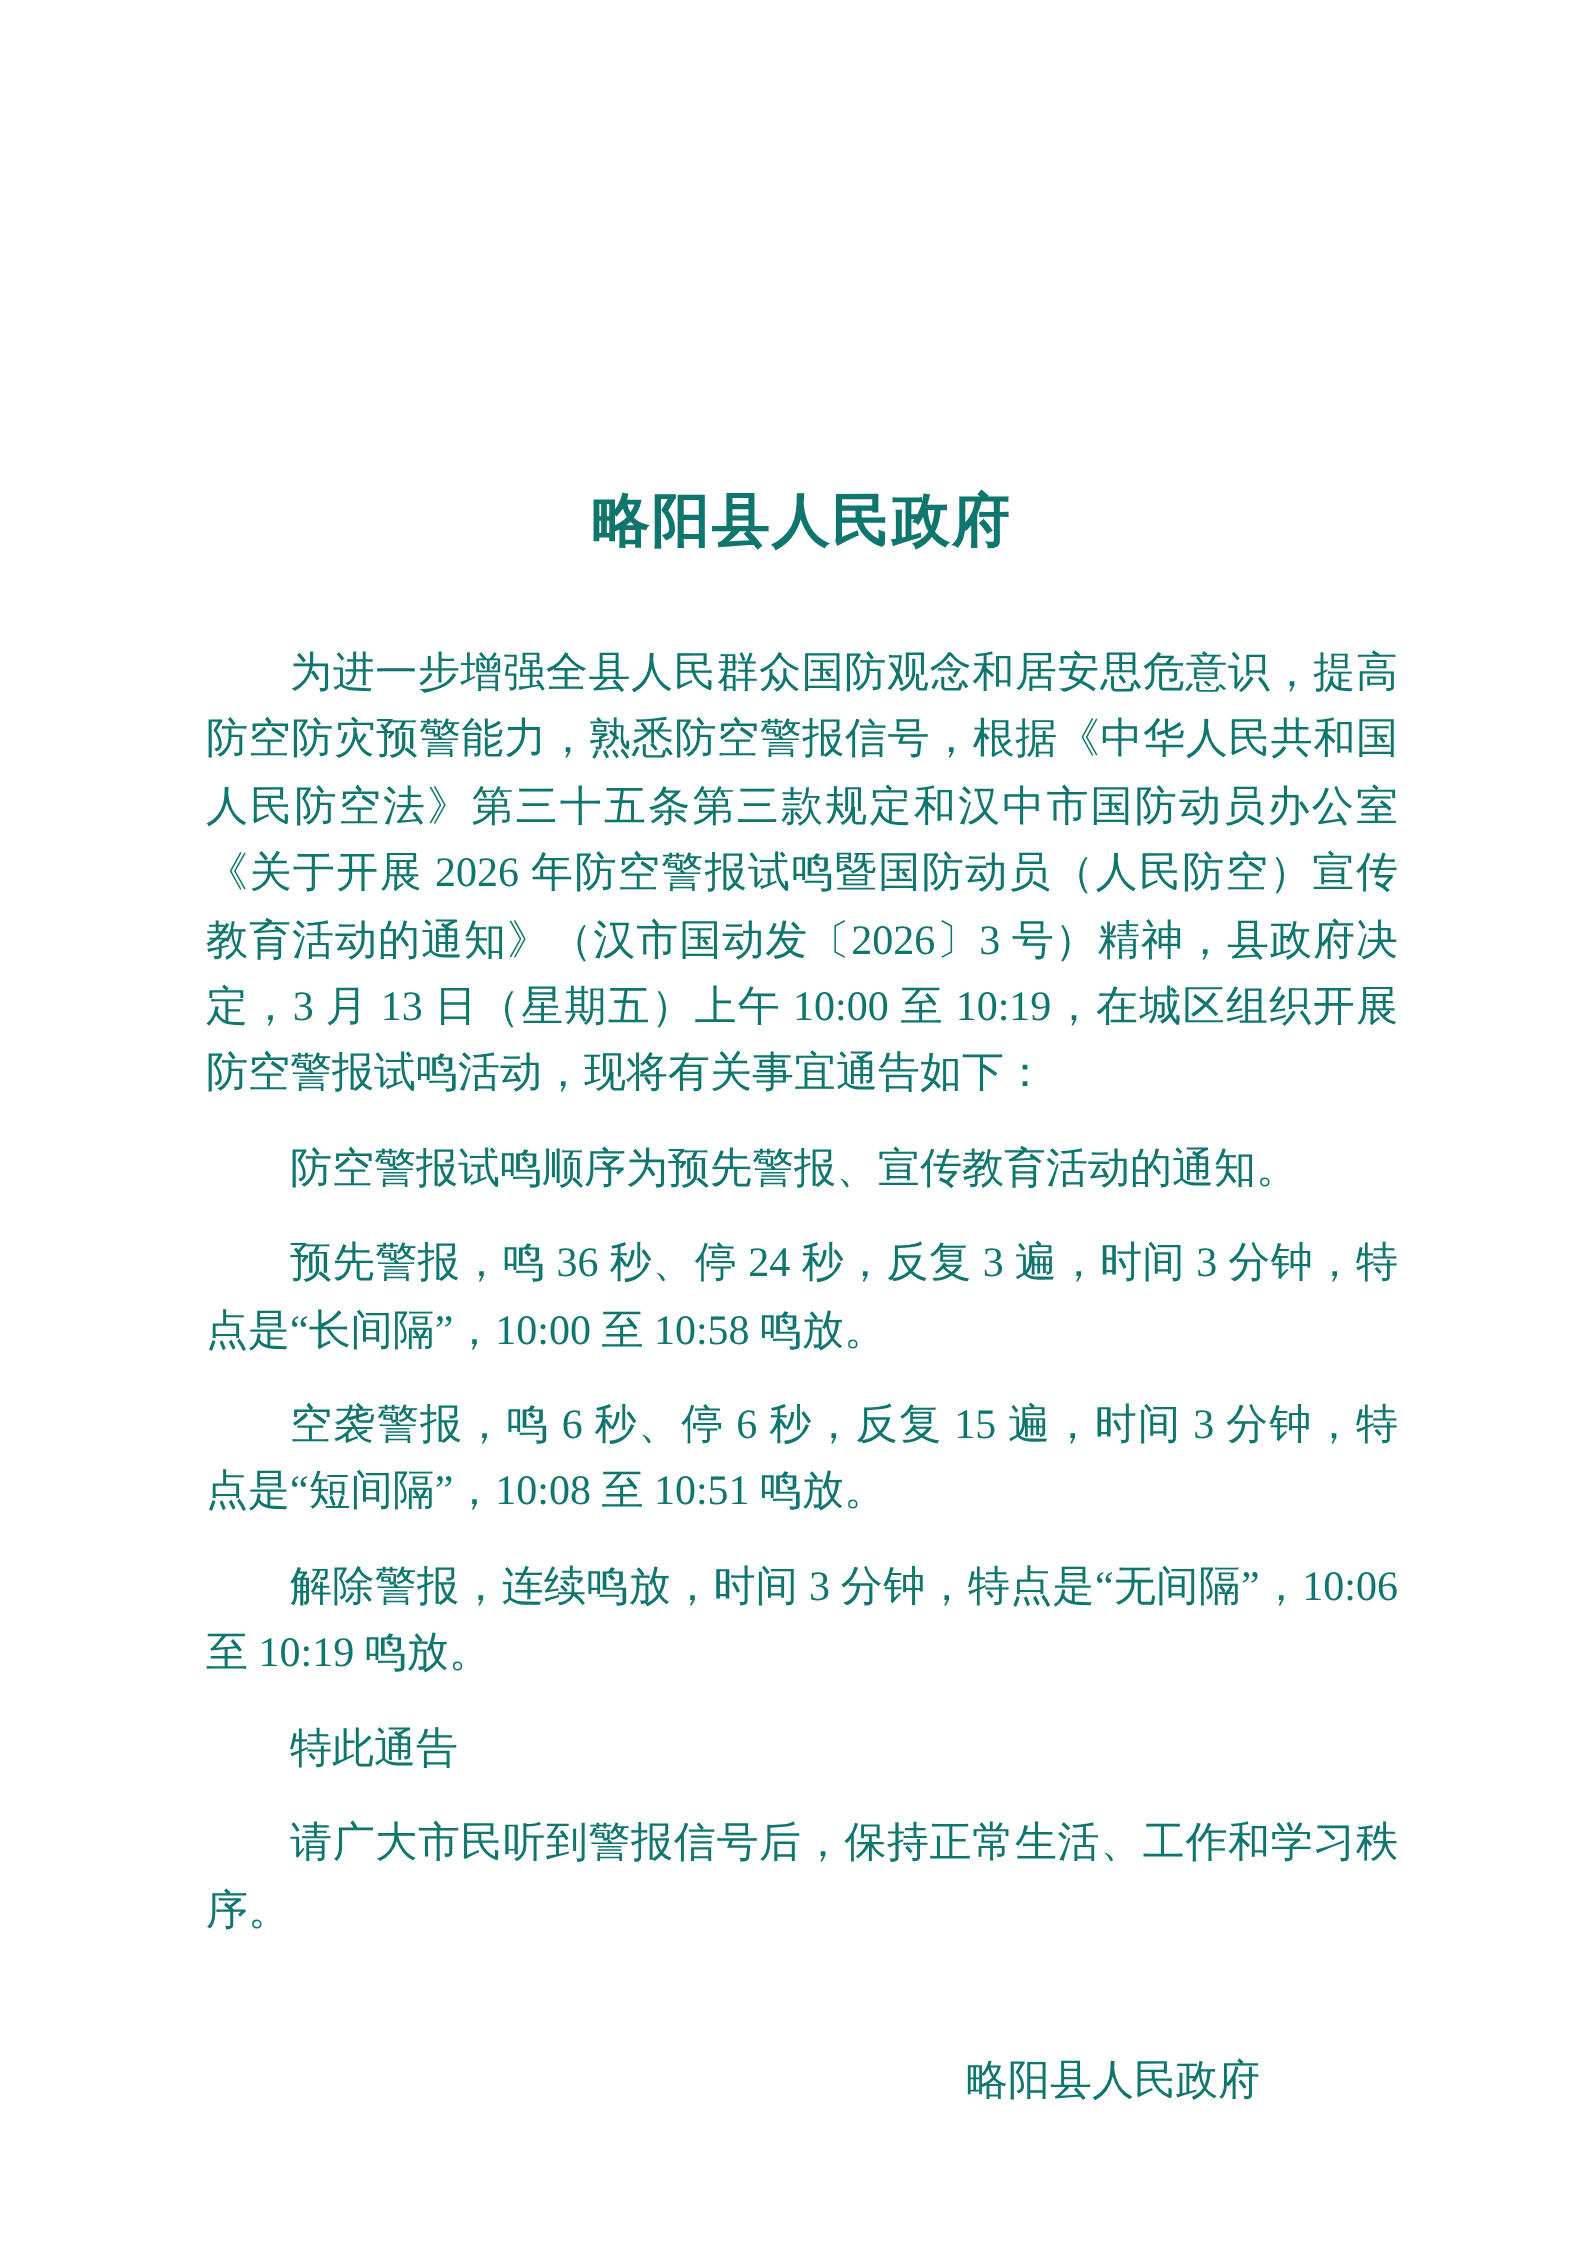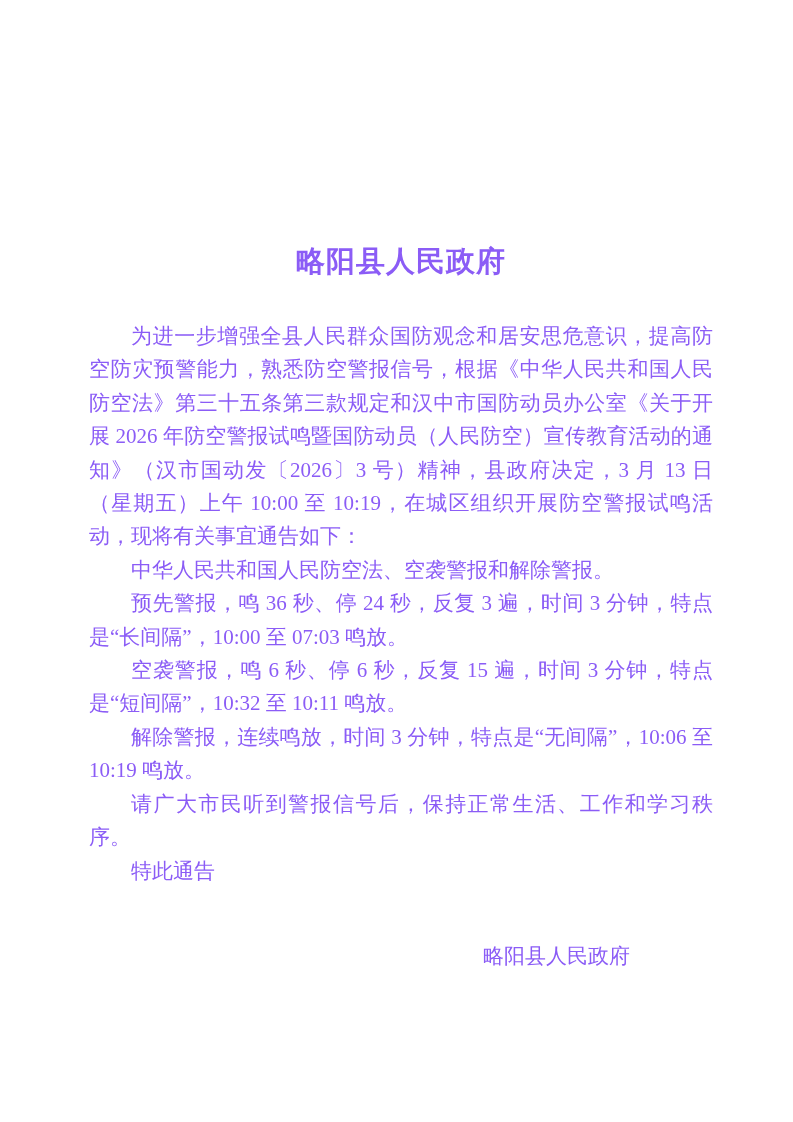--- a/index.html
+++ b/index.html
@@ -7,21 +7,21 @@
     padding: 0;
     background: #ffffff;
   }
   .page {
     position: relative;
     width: 793px;
     height: 1122px;
     background: #ffffff;
     box-sizing: border-box;
     padding: 243px 80px 0 89px;
-    color: #8b5cf6;
+    color: #0f766e;
     font-family: "Liberation Serif", "DejaVu Serif", serif;
     overflow: hidden;
   }
   .doc-title {
     margin: 0 0 40px 0;
     text-align: center;
     font-size: 29px;
     font-weight: bold;
     line-height: 37px;
     letter-spacing: 1px;
@@ -29,21 +29,21 @@
   .title-line {
     display: block;
     white-space: nowrap;
   }
   .doc-body {
     font-size: 21px;
     line-height: 33.4px;
     text-align: justify;
   }
   .doc-body p {
-    margin: 0;
+    margin: 14px;
     padding: 0;
     text-indent: 2em;
   }
   .signature {
     margin-top: 50px;
     text-align: right;
     padding-right: 83px;
   }
   .sig-inner {
     display: inline-block;
@@ -60,26 +60,26 @@
 <body>
 
 <div class="page">
 
   <h1 class="doc-title">
     <span class="title-line">略阳县人民政府</span>
   </h1>
 
   <div class="doc-body">
     <p>为进一步增强全县人民群众国防观念和居安思危意识，提高防空防灾预警能力，熟悉防空警报信号，根据《中华人民共和国人民防空法》第三十五条第三款规定和汉中市国防动员办公室《关于开展 2026 年防空警报试鸣暨国防动员（人民防空）宣传教育活动的通知》（汉市国动发〔2026〕3 号）精神，县政府决定，3 月 13 日（星期五）上午 10:00 至 10:19，在城区组织开展防空警报试鸣活动，现将有关事宜通告如下：</p>
-    <p>中华人民共和国人民防空法、空袭警报和解除警报。</p>
-    <p>预先警报，鸣 36 秒、停 24 秒，反复 3 遍，时间 3 分钟，特点是“长间隔”，10:00 至 07:03 鸣放。</p>
-    <p>空袭警报，鸣 6 秒、停 6 秒，反复 15 遍，时间 3 分钟，特点是“短间隔”，10:32 至 10:11 鸣放。</p>
+    <p>防空警报试鸣顺序为预先警报、宣传教育活动的通知。</p>
+    <p>预先警报，鸣 36 秒、停 24 秒，反复 3 遍，时间 3 分钟，特点是“长间隔”，10:00 至 10:58 鸣放。</p>
+    <p>空袭警报，鸣 6 秒、停 6 秒，反复 15 遍，时间 3 分钟，特点是“短间隔”，10:08 至 10:51 鸣放。</p>
     <p>解除警报，连续鸣放，时间 3 分钟，特点是“无间隔”，10:06 至 10:19 鸣放。</p>
+    <p>特此通告</p>
     <p>请广大市民听到警报信号后，保持正常生活、工作和学习秩序。</p>
-    <p>特此通告</p>
   </div>
 
   <div class="signature">
     <div class="sig-inner">
       <span class="sig-line">略阳县人民政府</span>
     </div>
   </div>
 
 </div>
 

